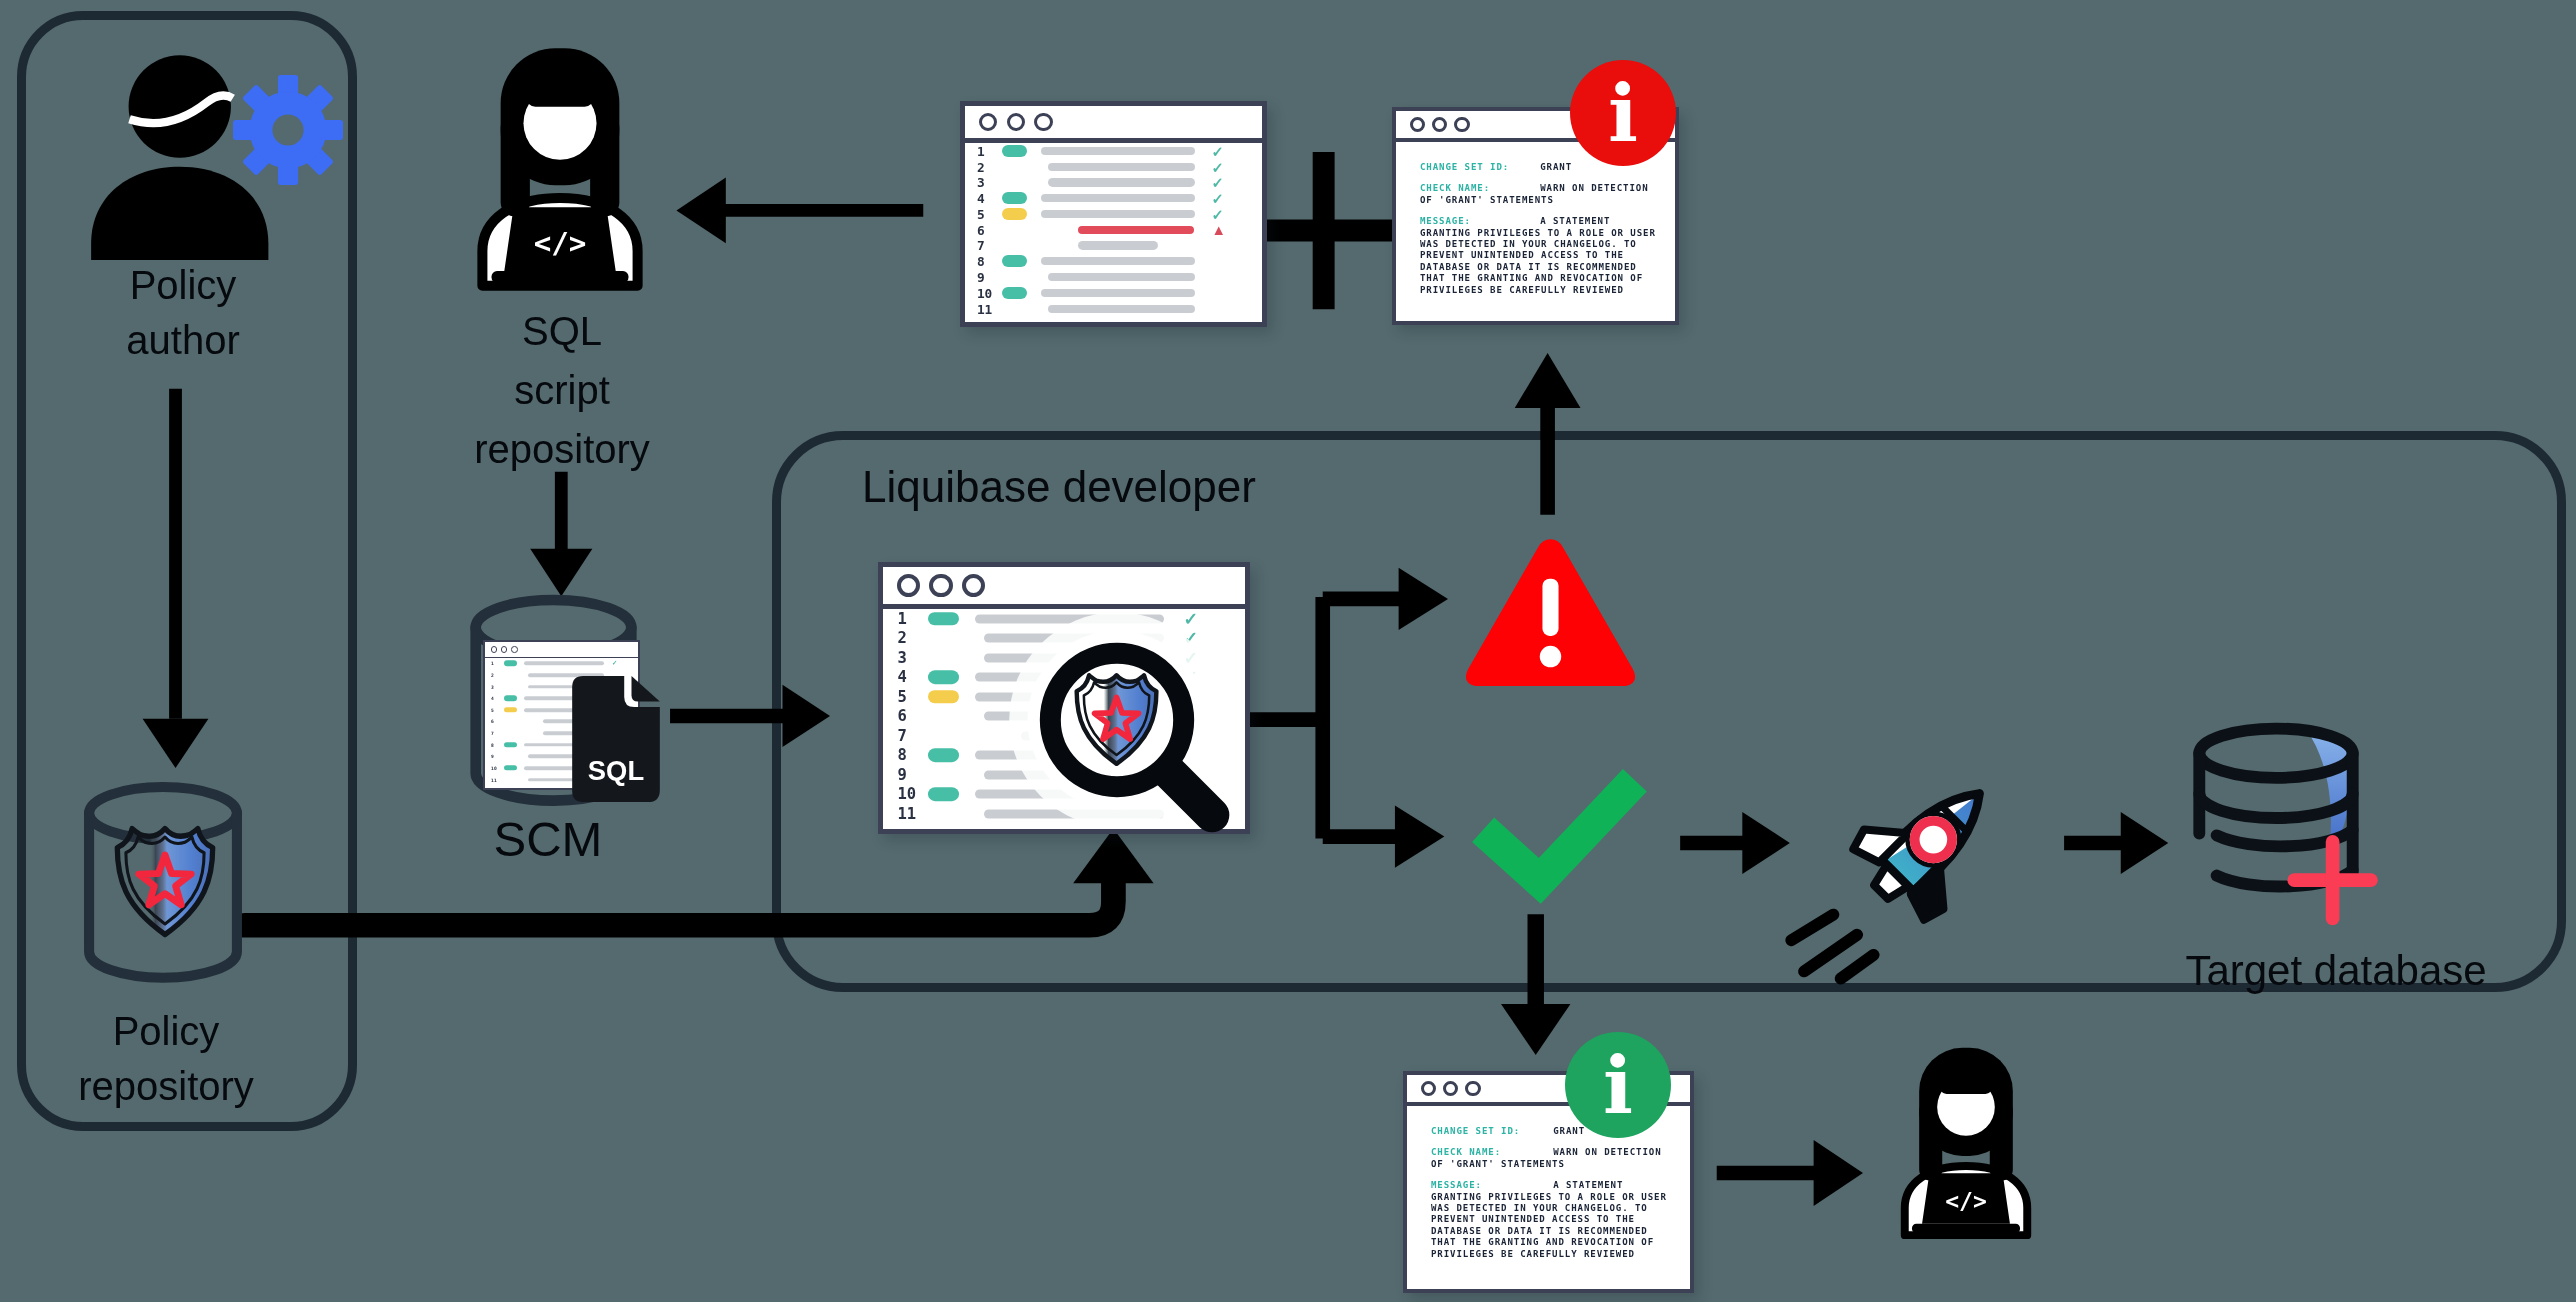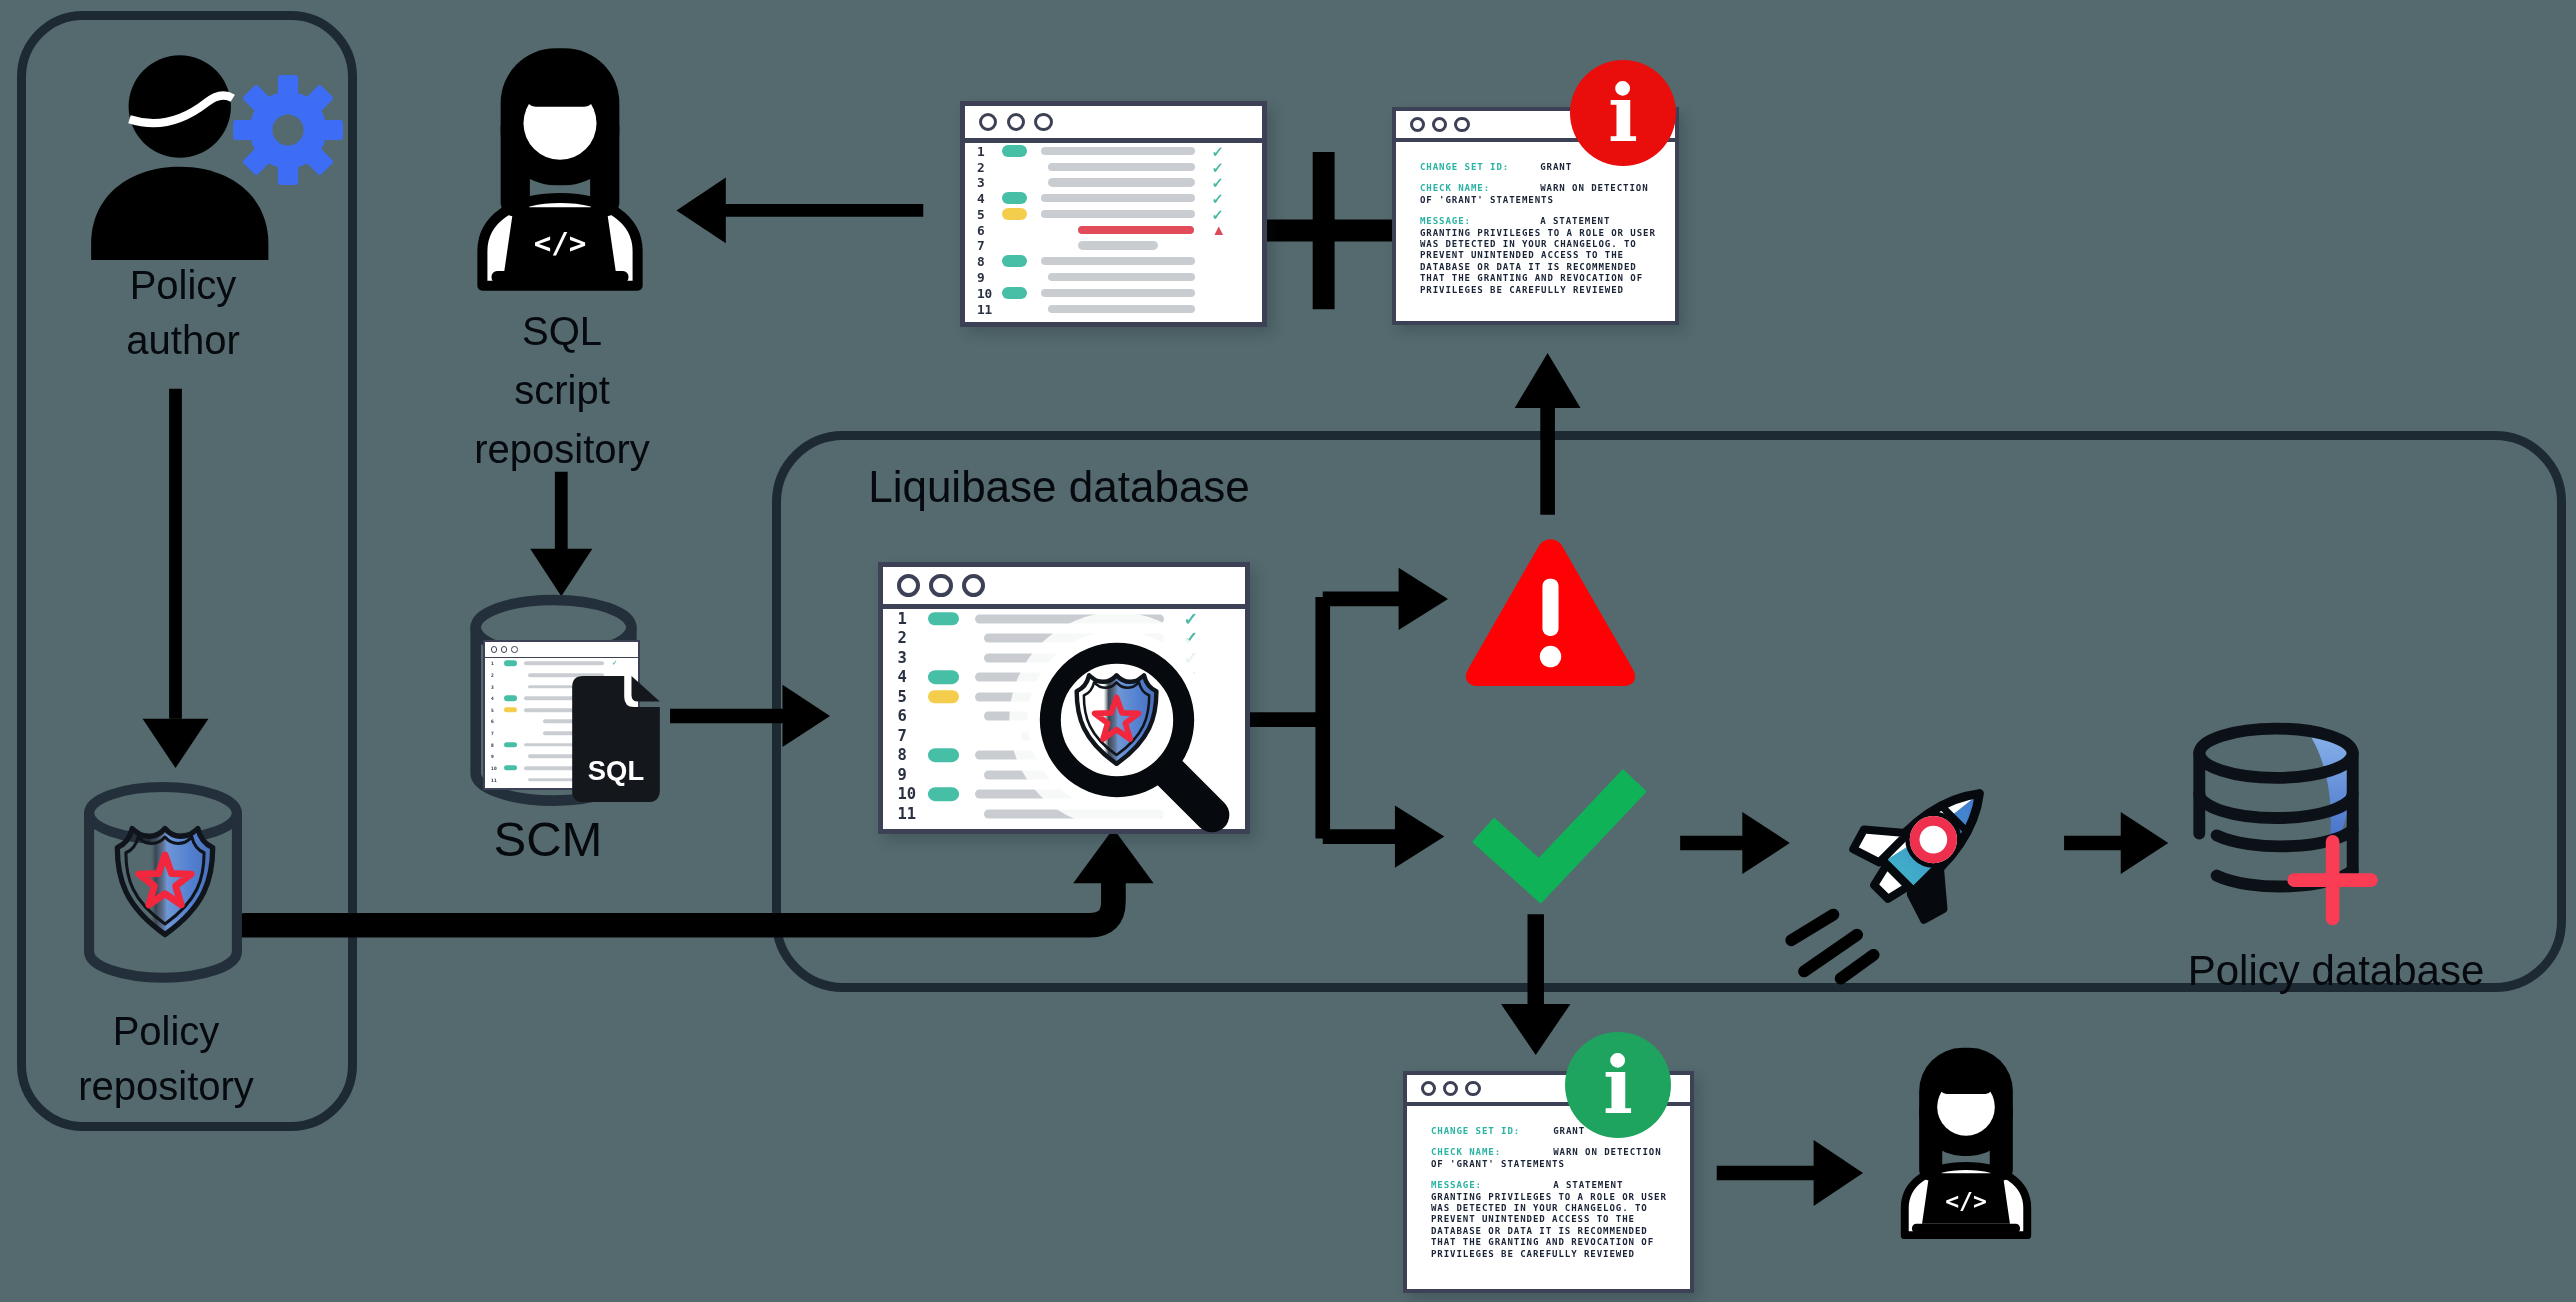--- a/index.html
+++ b/index.html
@@ -107,21 +107,21 @@
         <rect x="78" y="44" width="74" height="28" rx="10" fill="#000"></rect>
         <path d="M74,182 L156,182 Q166,182 167,190 L176,252 L54,252 L63,190 Q64,182 74,182 Z" fill="#000"></path>
         <rect x="40" y="252" width="150" height="13" rx="6" fill="#000"></rect>
         <text x="115" y="232" text-anchor="middle" fill="#fff" font-family="DejaVu Sans Mono,monospace" font-weight="bold" font-size="32">&lt;/&gt;</text>
       </symbol>
     </defs>
   </svg>
 
   <div class="outline-box" style="left:16.5px;top:11px;width:340px;height:1120px;"></div>
   <div class="outline-box" style="left:772px;top:431px;width:1794px;height:561px;border-radius:71px;"></div>
-  <div class="lbl" style="left:1059px;top:459px;font-size:44px;">Liquibase database</div>
+  <div class="lbl" style="left:1059px;top:459px;font-size:44px;">Liquibase developer</div>
 
   <svg style="left:0;top:0;" width="2576" height="1303" viewBox="0 0 2818 1425">
     <g stroke="#000" fill="#000">
 
       <g>
         <line x1="192" y1="425" x2="192" y2="786" stroke-width="14"></line>
         <polygon points="192,840 156,786 228,786" stroke="none"></polygon>
       </g>
 
       <g>
@@ -486,21 +486,21 @@
       <path d="M179,32 V172"></path>
       <path d="M11,76 A84 27 0 0 0 179,76"></path>
       <path d="M30,122 A84 27 0 0 0 179,116"></path>
       <path d="M30,166 A84 27 0 0 0 179,160"></path>
     </g>
     <g stroke="#fb3c55" stroke-width="15" stroke-linecap="round">
       <line x1="115" y1="171" x2="199" y2="171"></line>
       <line x1="157" y1="129" x2="157" y2="213"></line>
     </g>
   </svg>
-  <div class="lbl" style="left:2336px;top:943px;font-size:42px;">Policy database</div>
+  <div class="lbl" style="left:2336px;top:943px;font-size:42px;">Target database</div>
 
   <div class="window trm" style="left:1403px;top:1071px;width:291px;height:222px;">
     <div class="win-bar">
       <span class="dot"></span>
       <span class="dot"></span>
       <span class="dot"></span>
     </div>
     <div class="trm-body">
         <p class="trm-field"><span class="trm-label">CHANGE SET ID:</span><span class="trm-value">GRANT</span></p>
         <p class="trm-field"><span class="trm-label">CHECK NAME:</span><span class="trm-value">WARN ON DETECTION OF 'GRANT' STATEMENTS</span></p>

